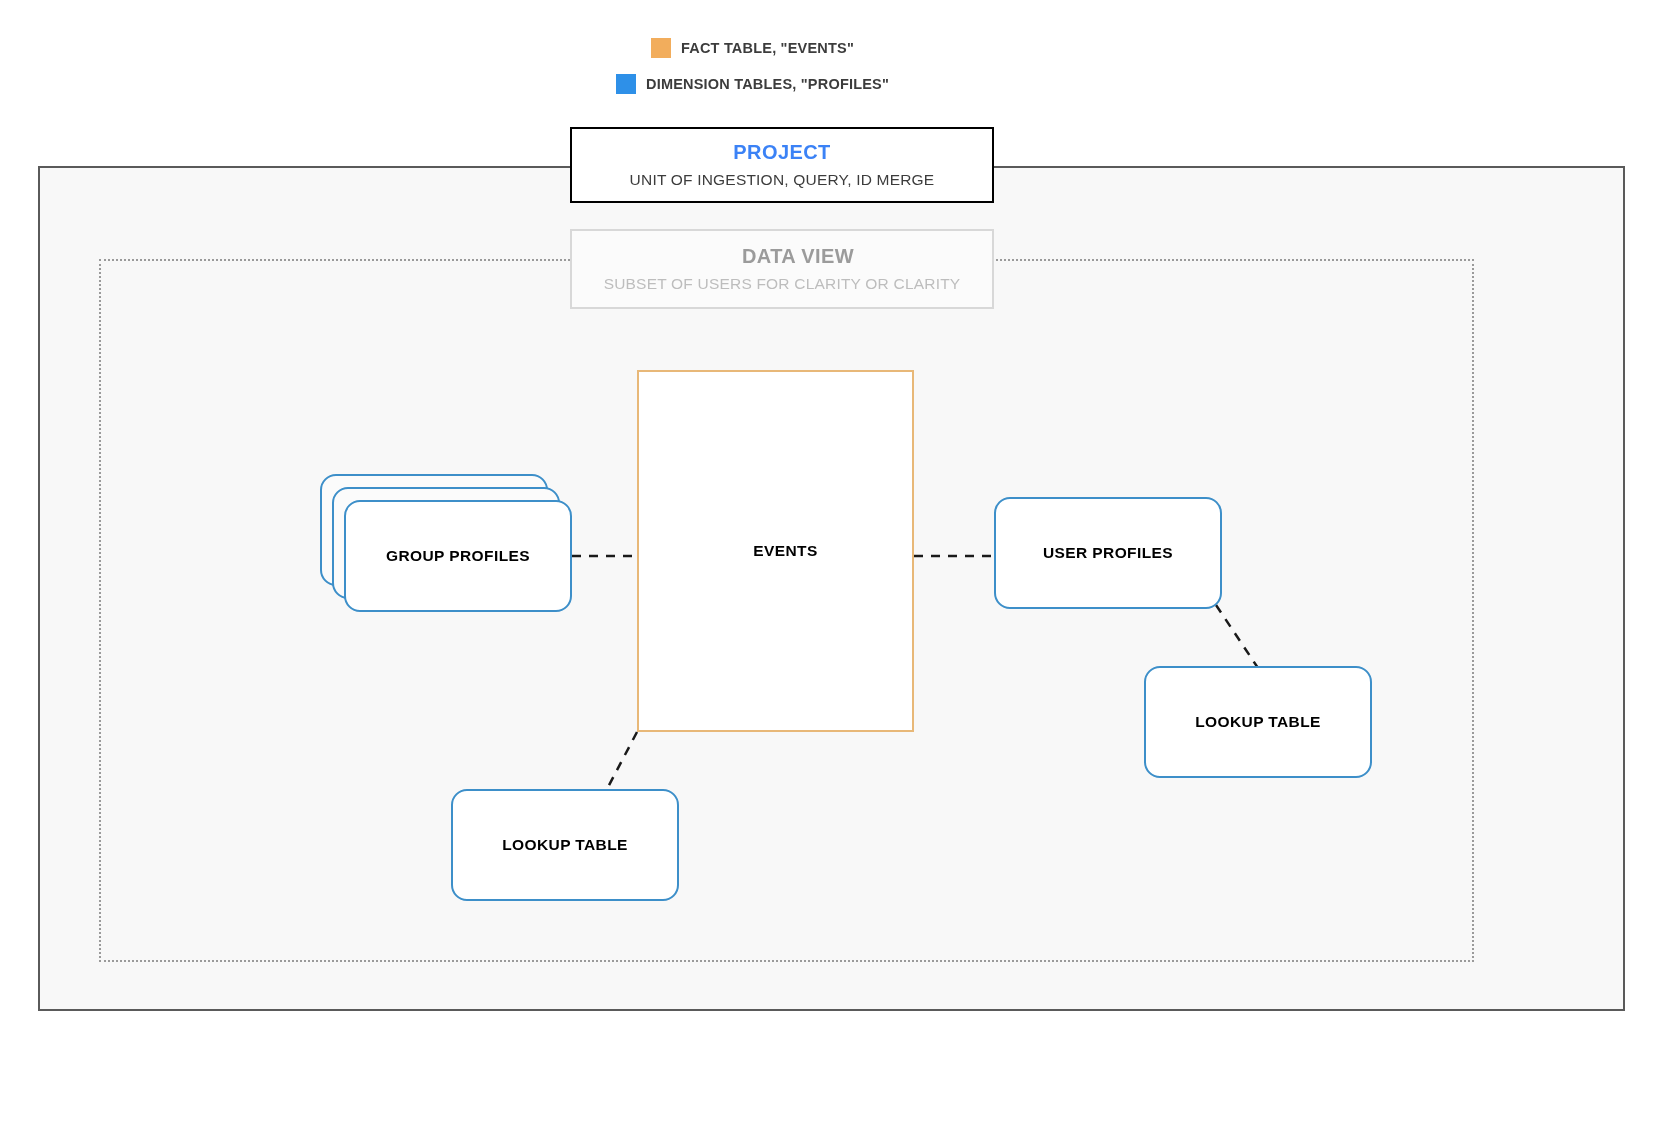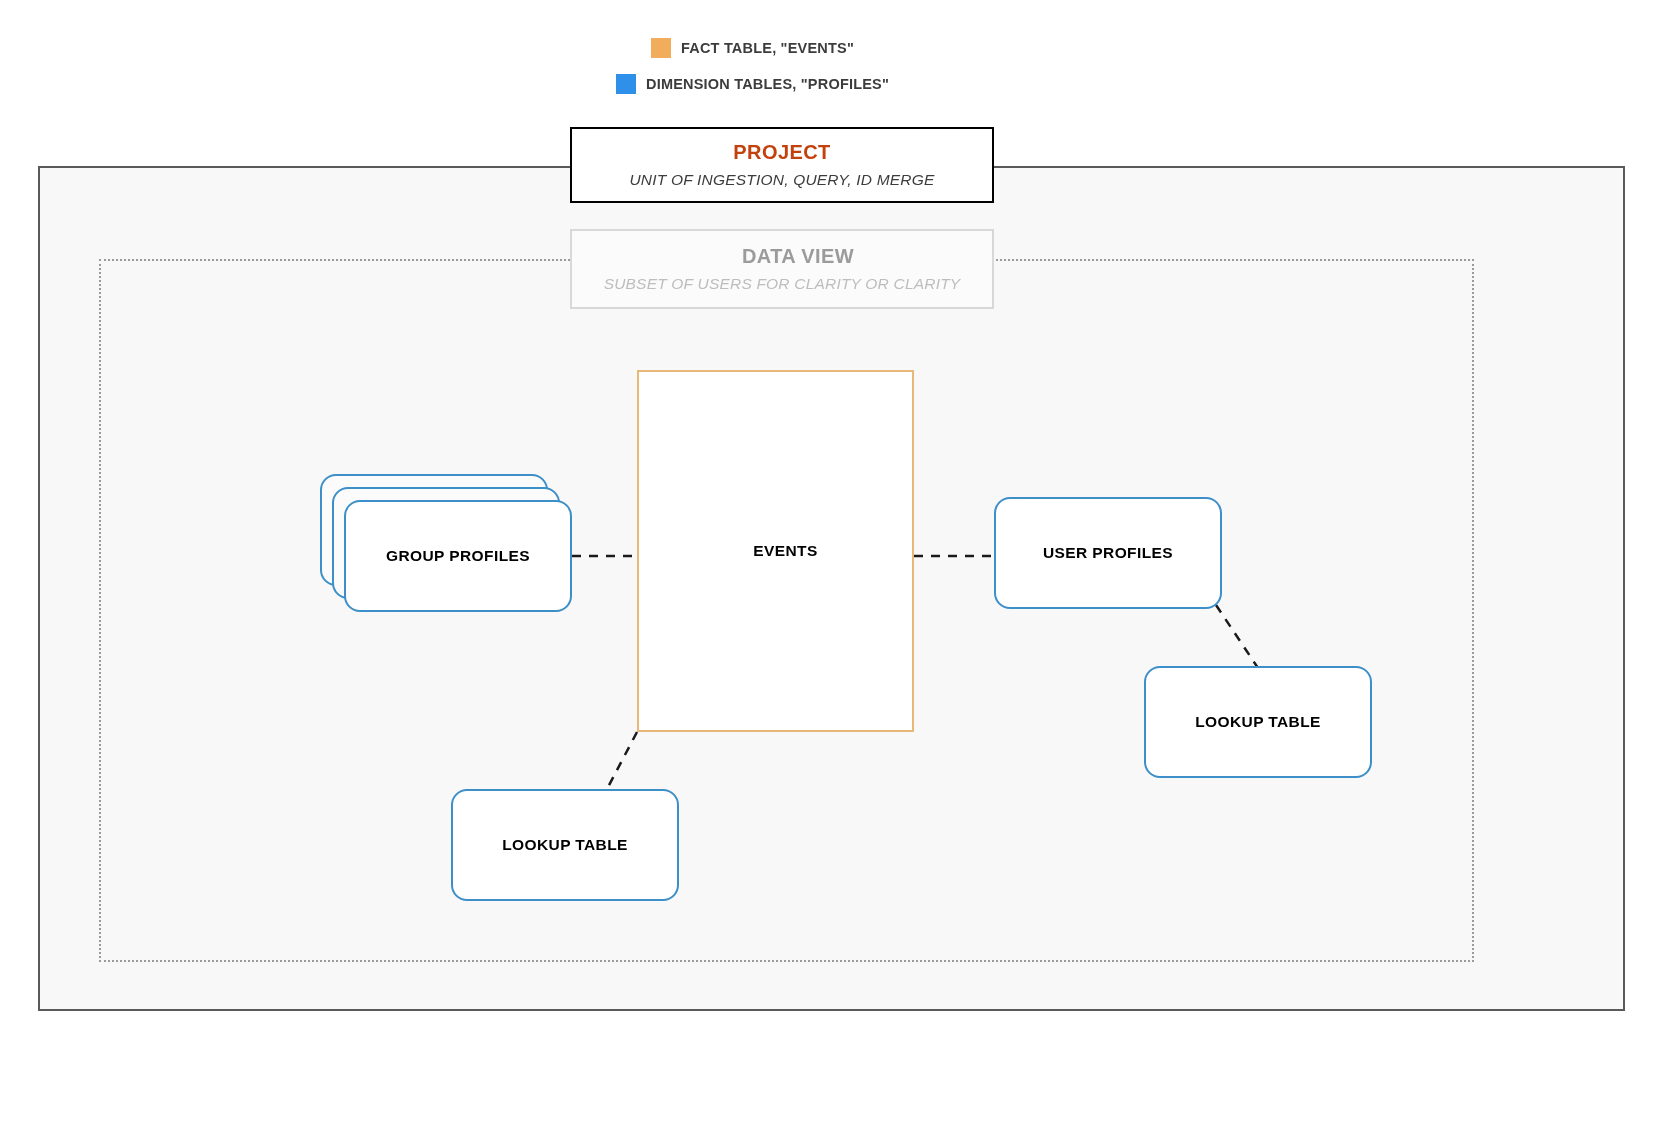--- a/index.html
+++ b/index.html
@@ -93,30 +93,29 @@
     top: 229px;
     width: 424px;
     height: 80px;
     border: 2px solid #d8d8d8;
     background: #fbfbfb;
   }
   .hdr-title {
     font-size: 20px;
     font-weight: bold;
     letter-spacing: 0.4px;
-    color: #c2410c;
+    color: #3b82f6;
     margin-top: 12px;
   }
   .hdr-sub {
     font-size: 15.5px;
     font-weight: normal;
     letter-spacing: 0.2px;
     color: #3c3c3c;
     margin-top: 7px;
-    font-style: italic;
   }
   .hdr-dataview .hdr-title { color: #9b9b9b; margin-top: 14px; padding-left: 32px; }
   .hdr-dataview .hdr-sub   { color: #bdbdbd; }
 
   
   .events-box {
     position: absolute;
     left: 637px;
     top: 370px;
     width: 277px;

